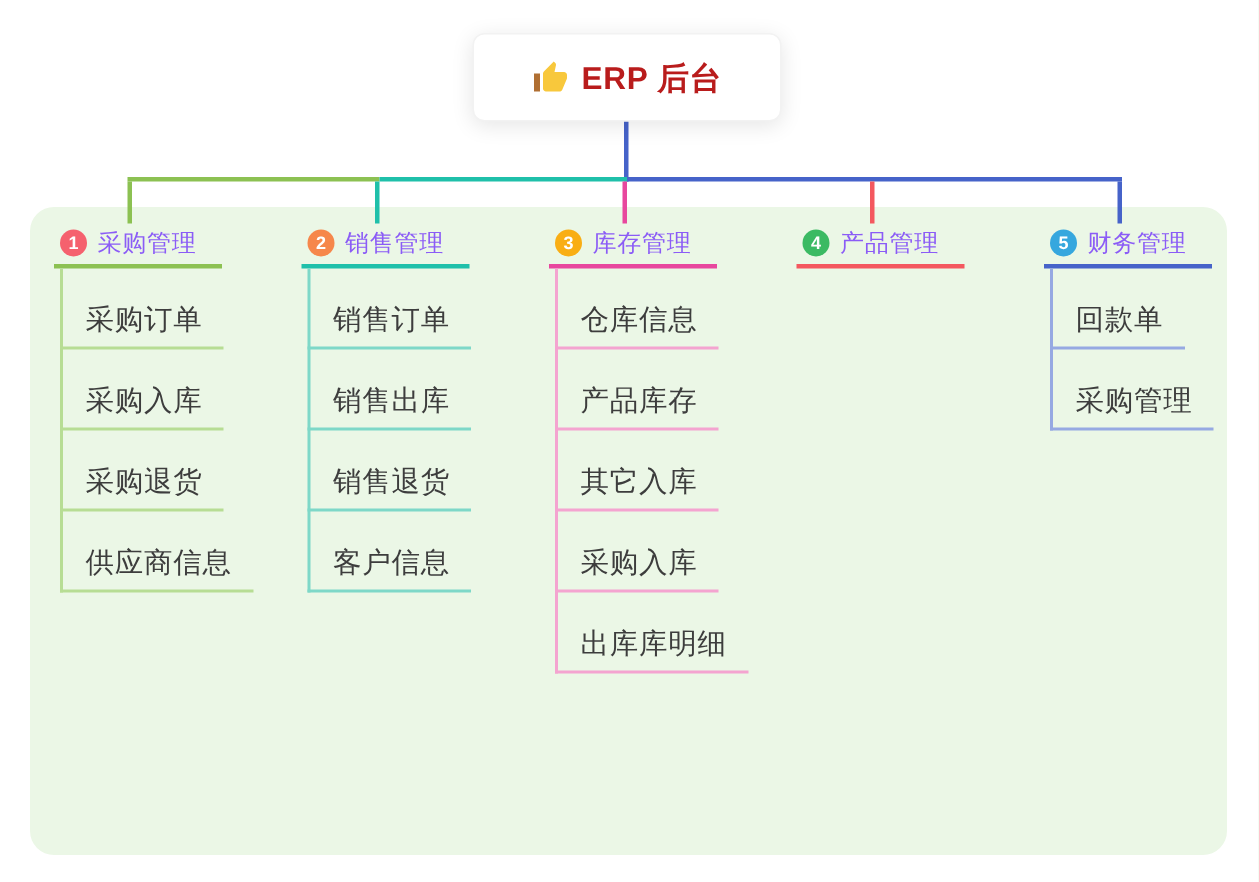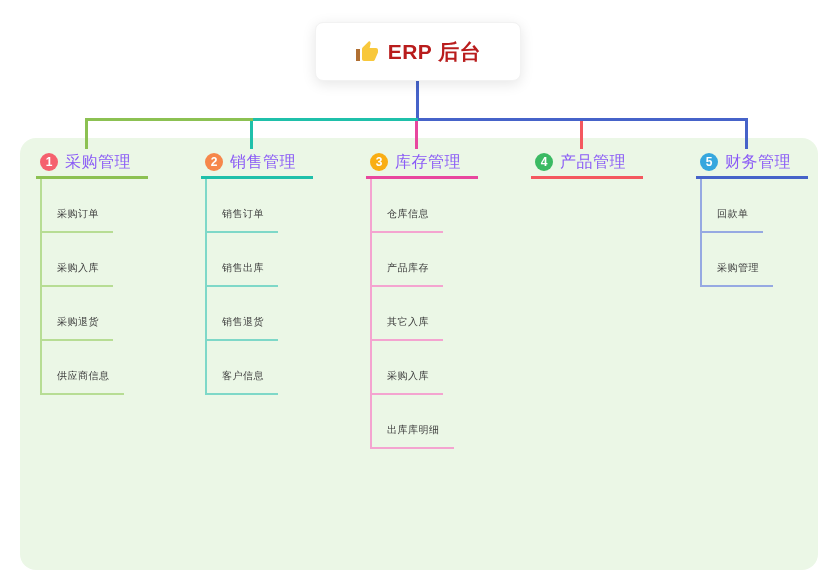--- a/index.html
+++ b/index.html
@@ -37,21 +37,21 @@
   .branch-underline{width:112px;height:3px;margin-top:1px;}
   .items{position:relative;width:-moz-fit-content;width:fit-content;}
   .items:before{
     content:"";position:absolute;left:4px;top:0;width:2px;height:100%;
     background:var(--light);
   }
   .item{
     margin-left:4px;width:-moz-fit-content;width:fit-content;
     padding:25px 14px 7px 17px;
     border-bottom:2px solid var(--light);
-    font-size:10px;color:#3d3d3d;line-height:20px;white-space:nowrap;
+    font-size:19px;color:#3d3d3d;line-height:20px;white-space:nowrap;
     letter-spacing:.5px;
   }
 </style>
 </head>
 <body>
 
 <div class="canvas" style="background: rgb(235, 247, 230);"></div>
 
 <div class="connectors" id="connectors">
     <div class="line" style="left: 416px; top: 81px; width: 3px; height: 40px; background: rgb(70, 99, 201);"></div>

